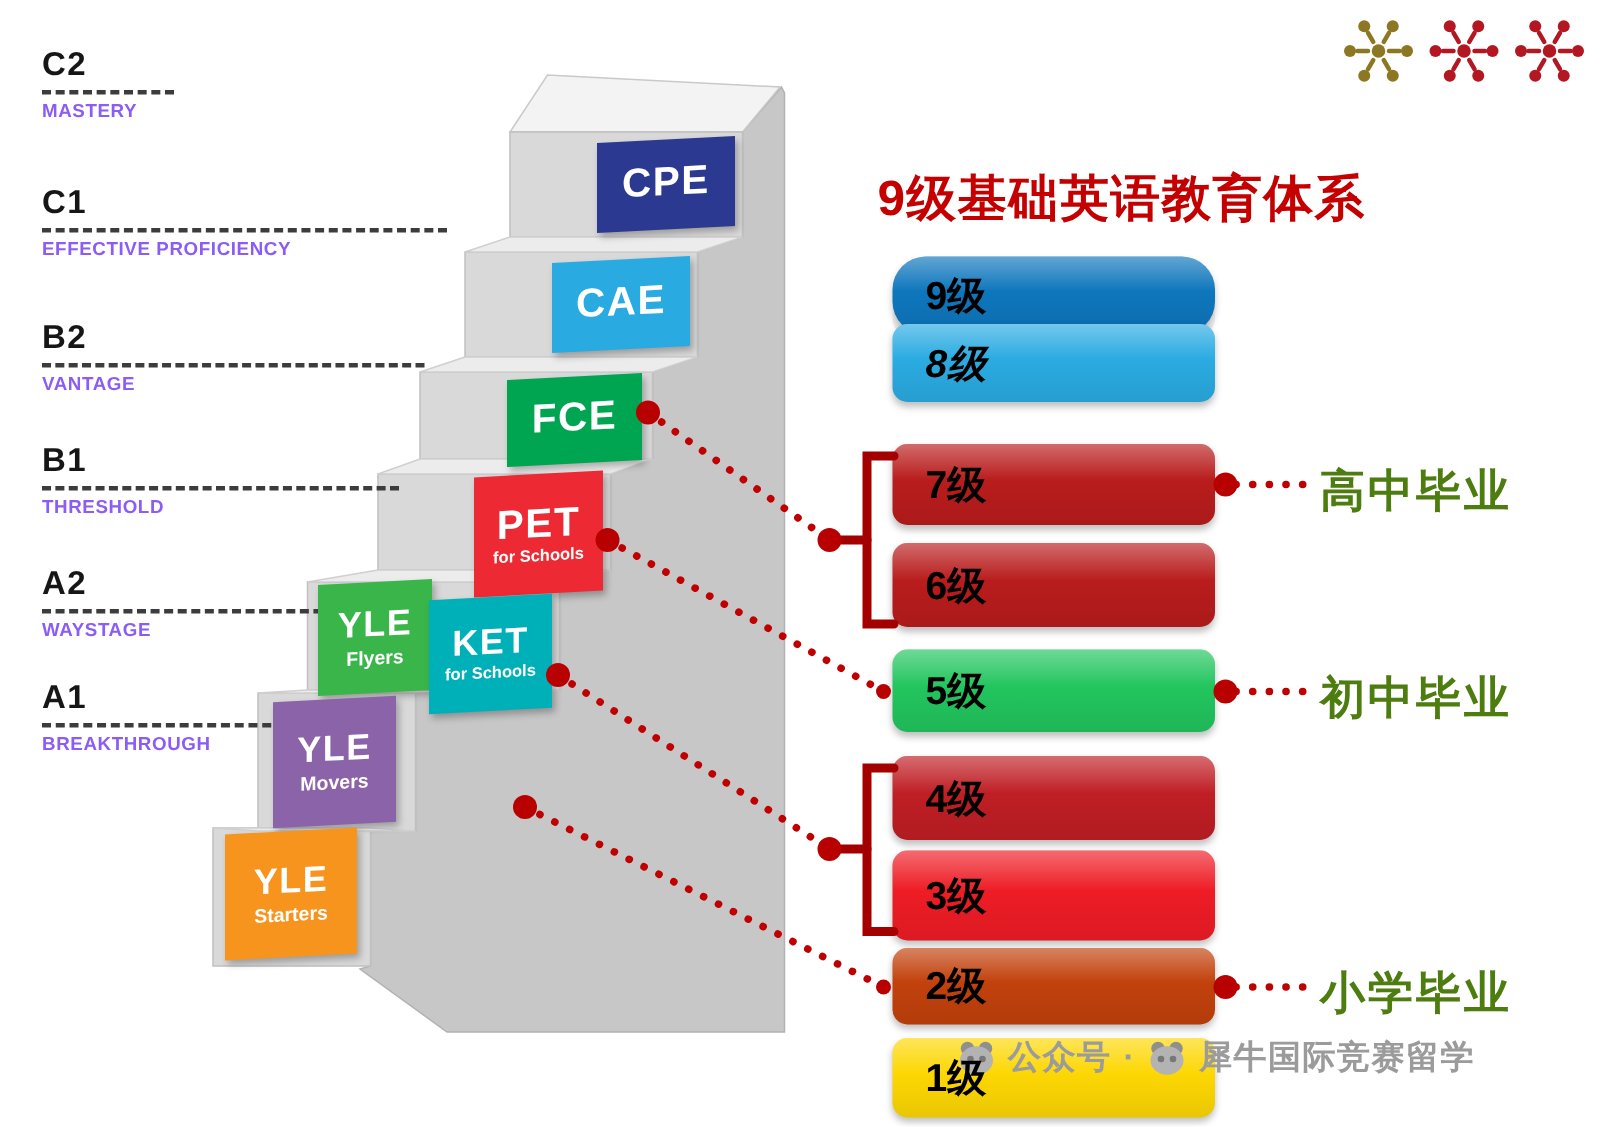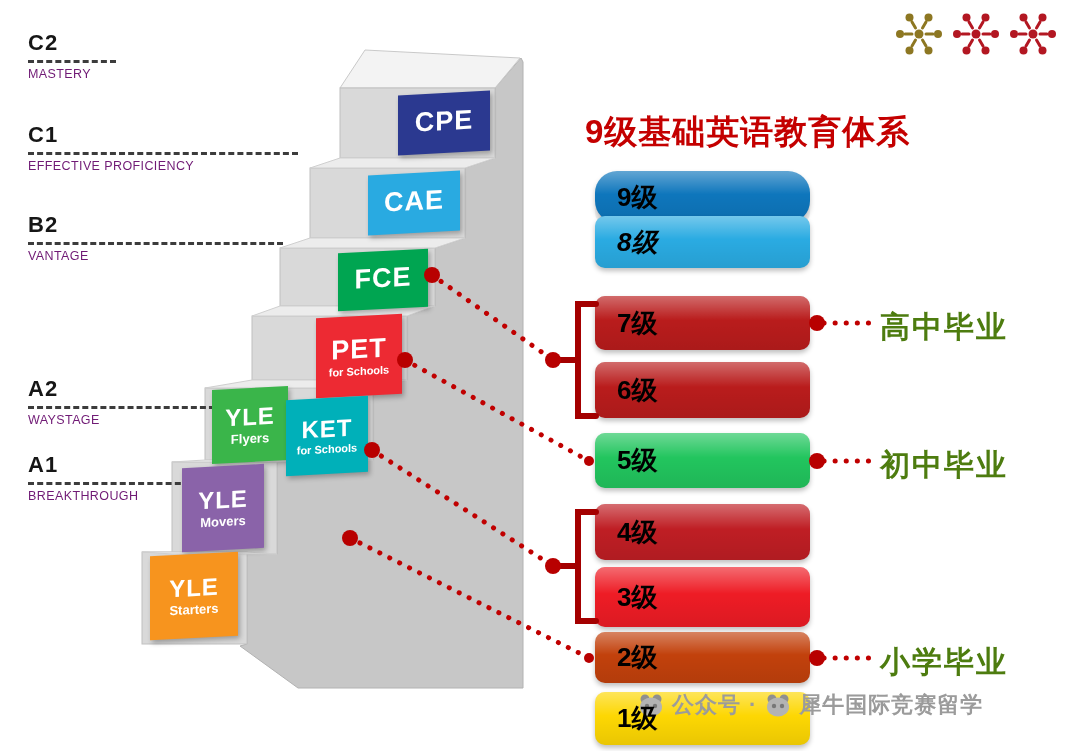--- a/index.html
+++ b/index.html
@@ -6,21 +6,21 @@
   .canvas{
     position:relative;width:1080px;height:751px;background:#ffffff;overflow:hidden;
     font-family:"Liberation Sans","DejaVu Sans",sans-serif;
   }
   svg.layer{position:absolute;left:0;top:0;pointer-events:none;}
 
   
   .cefr{position:absolute;left:28px;}
   .cefr .code{font-size:22px;font-weight:bold;color:#161616;letter-spacing:1px;}
   .cefr .dash{border-top:3px dashed #3c3c3c;margin:4px 0 4px 0;height:0;}
-  .cefr .name{font-size:12.5px;font-weight:normal;color:#701a75;letter-spacing:.4px;white-space:nowrap;}
+  .cefr .name{font-size:12.5px;font-weight:bold;color:#8b5cf6;letter-spacing:.4px;white-space:nowrap;}
   .cefr-0{top:30px}  .cefr-0 .dash{width:88px}
   .cefr-1{top:122px} .cefr-1 .dash{width:270px}
   .cefr-2{top:212px} .cefr-2 .dash{width:255px}
   .cefr-3{top:294px} .cefr-3 .dash{width:238px}
   .cefr-4{top:376px} .cefr-4 .dash{width:196px}
   .cefr-5{top:452px} .cefr-5 .dash{width:162px}
 
   
   .exam{
     position:absolute;transform:skewY(-3deg);color:#fff;display:flex;flex-direction:column;
@@ -117,20 +117,25 @@
   <div class="cefr cefr-1">
     <div class="code">C1</div>
     <div class="dash"></div>
     <div class="name">EFFECTIVE PROFICIENCY</div>
   </div>
   <div class="cefr cefr-2">
     <div class="code">B2</div>
     <div class="dash"></div>
     <div class="name">VANTAGE</div>
   </div>
+  <div class="cefr cefr-3">
+    <div class="code">B1</div>
+    <div class="dash"></div>
+    <div class="name">THRESHOLD</div>
+  </div>
   <div class="cefr cefr-4">
     <div class="code">A2</div>
     <div class="dash"></div>
     <div class="name">WAYSTAGE</div>
   </div>
   <div class="cefr cefr-5">
     <div class="code">A1</div>
     <div class="dash"></div>
     <div class="name">BREAKTHROUGH</div>
   </div>

